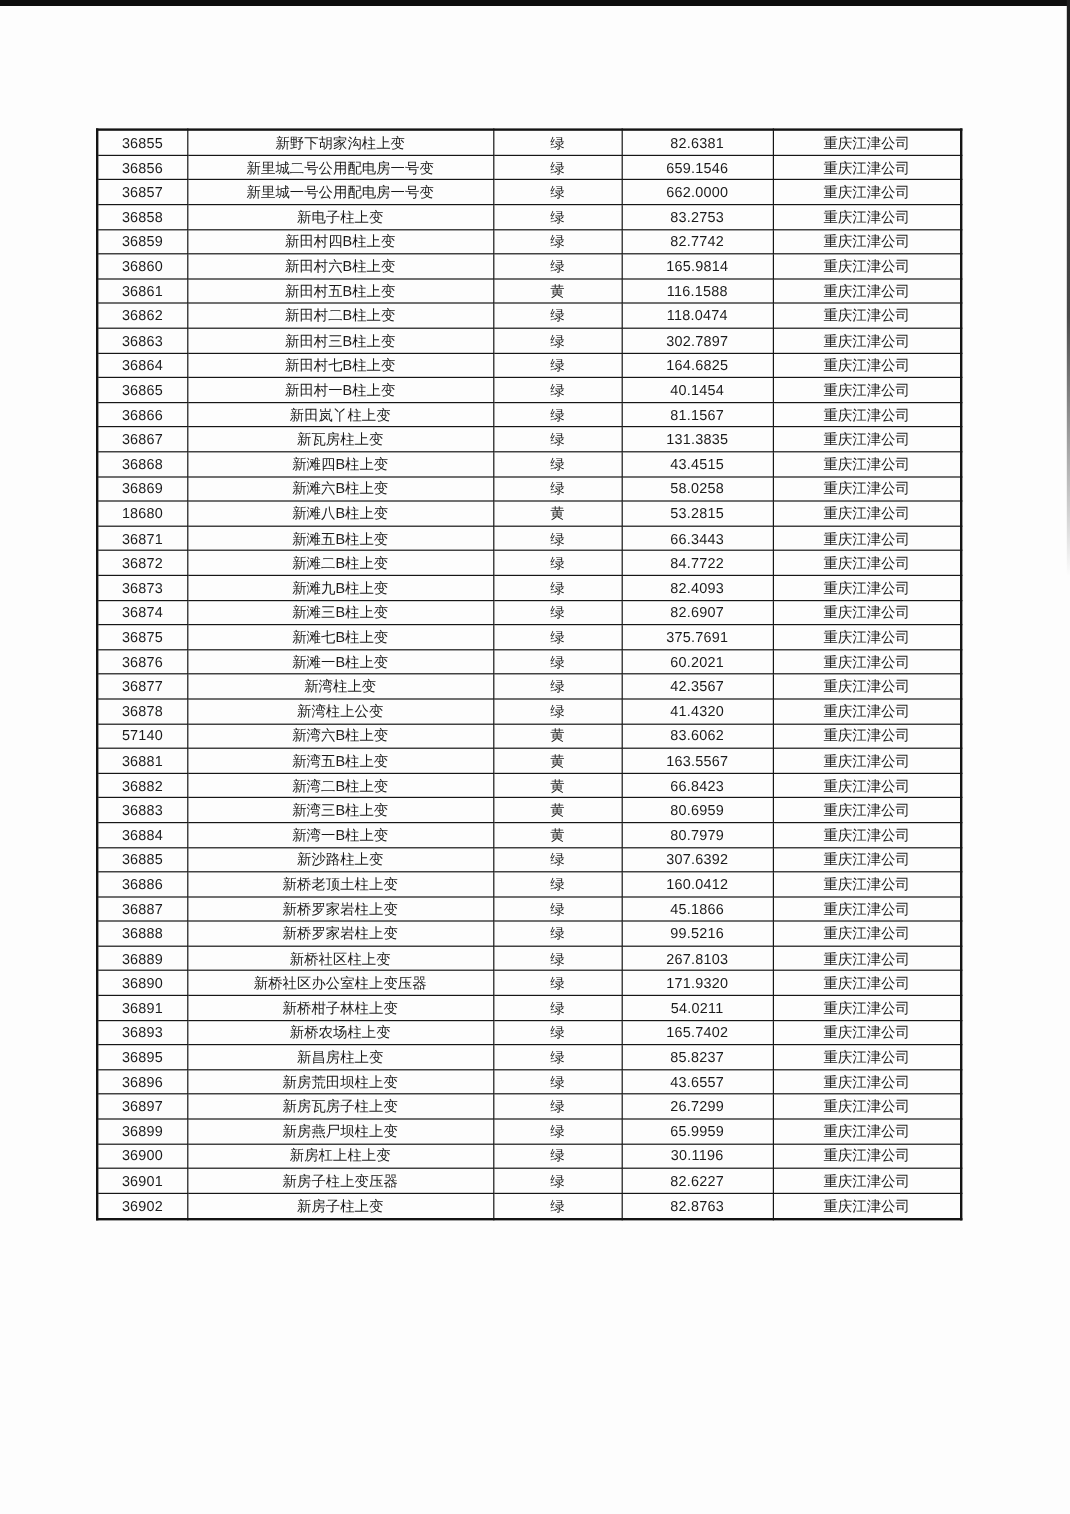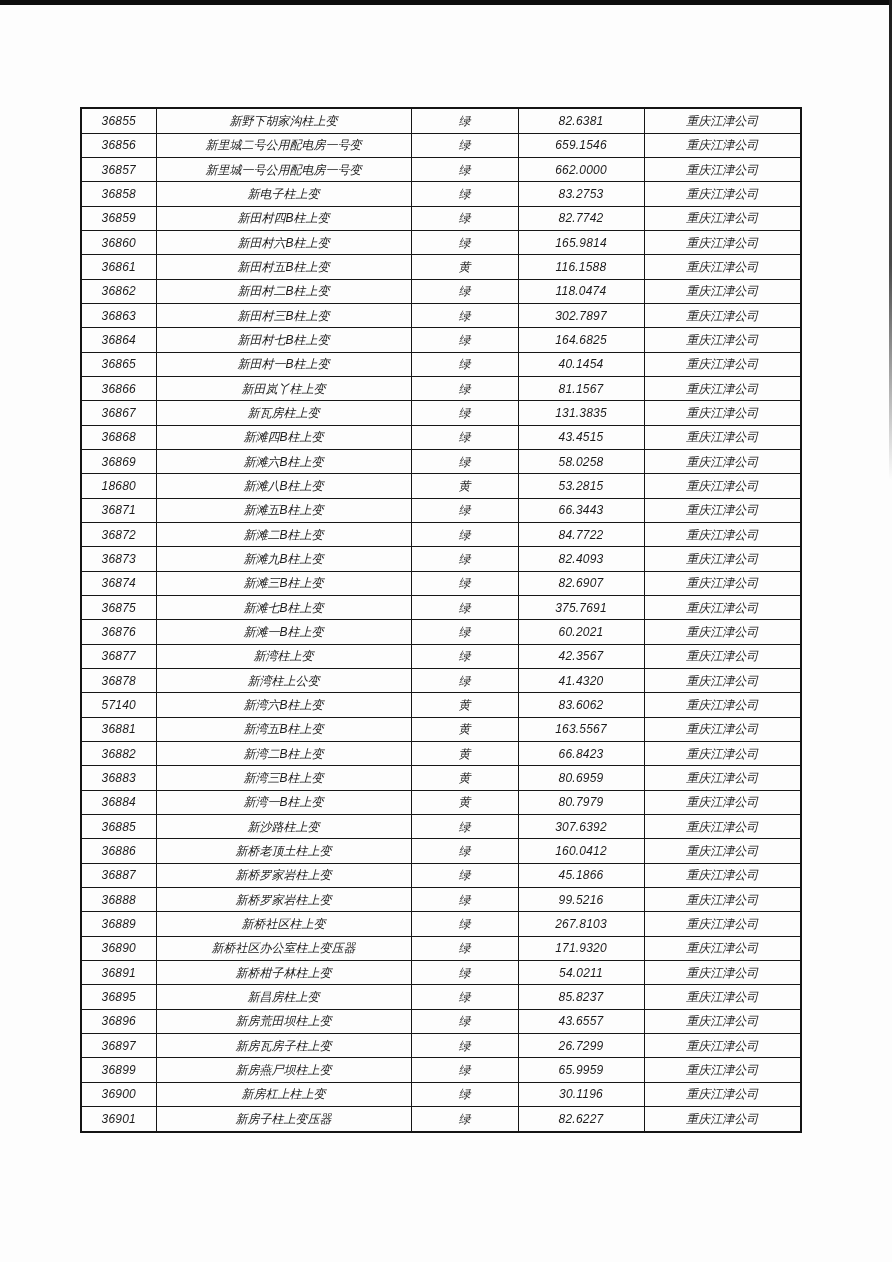--- a/index.html
+++ b/index.html
@@ -24,25 +24,24 @@
     position: absolute;
     top: 0; right: 0;
     width: 3px; height: 480px;
     background: linear-gradient(to bottom, #1c1c1c 0%, #4a4a4a 55%, rgba(90,90,90,0) 100%);
   }
   table.data-table {
     position: absolute;
     left: 80px;
     top: 107px;
     width: 720px;
-    height: 1026px;
+    height: 910px;
     border-collapse: collapse;
     table-layout: fixed;
     border: 2px solid #141414;
-    font-style: italic;
   }
   table.data-table td {
     border: 1px solid #161616;
     text-align: center;
     vertical-align: middle;
     font-size: 12px;
     color: #1b1b1b;
     padding: 0 2px;
     white-space: nowrap;
     overflow: hidden;
@@ -316,20 +315,27 @@
         <td class="cell-company">重庆江津公司</td>
       </tr>
       <tr>
         <td class="cell-id">36891</td>
         <td class="cell-name">新桥柑子林柱上变</td>
         <td class="cell-status">绿</td>
         <td class="cell-value">54.0211</td>
         <td class="cell-company">重庆江津公司</td>
       </tr>
       <tr>
+        <td class="cell-id">36893</td>
+        <td class="cell-name">新桥农场柱上变</td>
+        <td class="cell-status">绿</td>
+        <td class="cell-value">165.7402</td>
+        <td class="cell-company">重庆江津公司</td>
+      </tr>
+      <tr>
         <td class="cell-id">36895</td>
         <td class="cell-name">新昌房柱上变</td>
         <td class="cell-status">绿</td>
         <td class="cell-value">85.8237</td>
         <td class="cell-company">重庆江津公司</td>
       </tr>
       <tr>
         <td class="cell-id">36896</td>
         <td class="cell-name">新房荒田坝柱上变</td>
         <td class="cell-status">绿</td>
@@ -355,16 +361,23 @@
         <td class="cell-name">新房杠上柱上变</td>
         <td class="cell-status">绿</td>
         <td class="cell-value">30.1196</td>
         <td class="cell-company">重庆江津公司</td>
       </tr>
       <tr>
         <td class="cell-id">36901</td>
         <td class="cell-name">新房子柱上变压器</td>
         <td class="cell-status">绿</td>
         <td class="cell-value">82.6227</td>
+        <td class="cell-company">重庆江津公司</td>
+      </tr>
+      <tr>
+        <td class="cell-id">36902</td>
+        <td class="cell-name">新房子柱上变</td>
+        <td class="cell-status">绿</td>
+        <td class="cell-value">82.8763</td>
         <td class="cell-company">重庆江津公司</td>
       </tr>
     </tbody>
 </table>
 
 </body></html>

